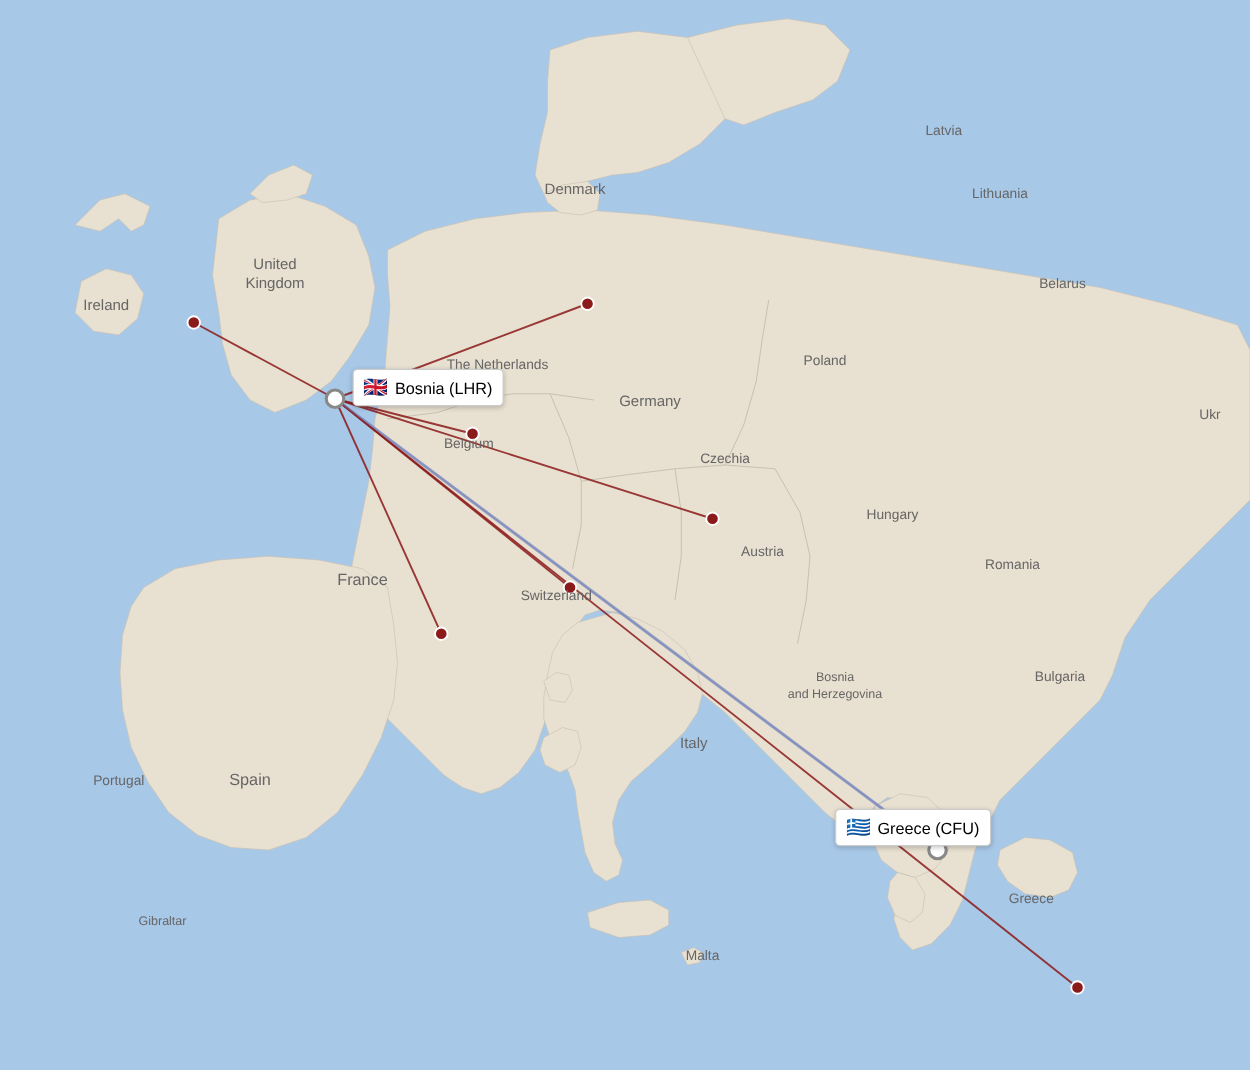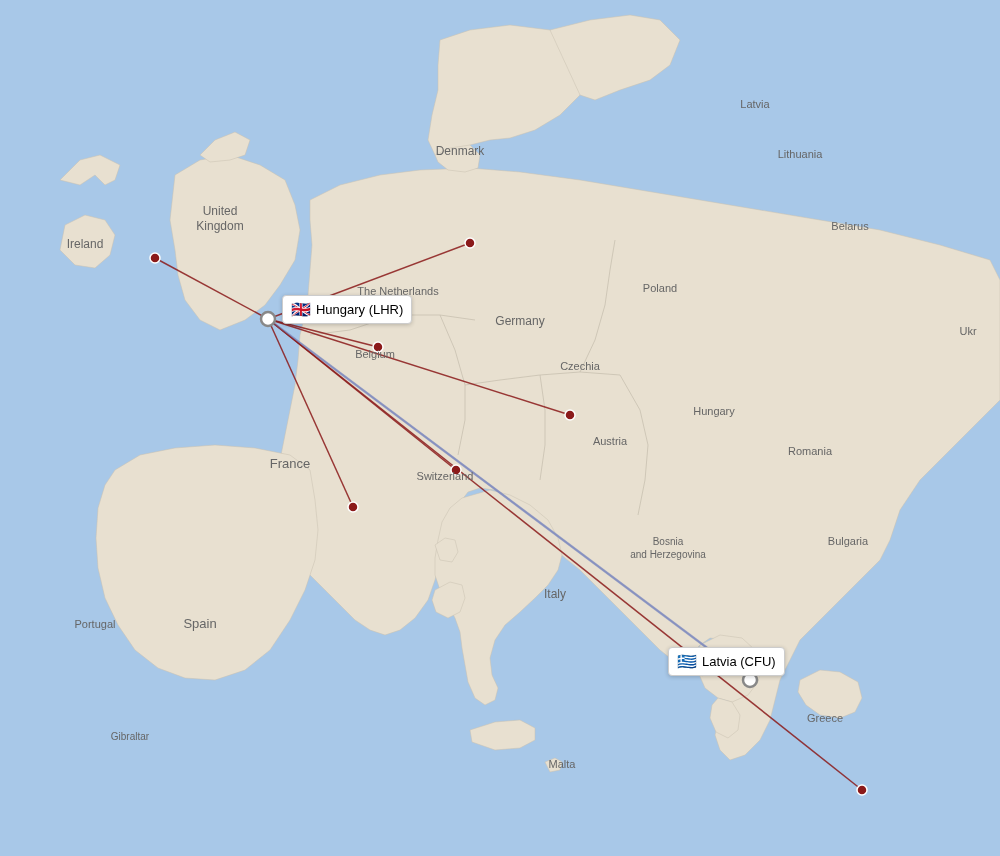--- a/index.html
+++ b/index.html
@@ -152,20 +152,20 @@
     <text x="810" y="455" text-anchor="middle" font-size="11" fill="#666" font-family="Arial">Romania</text>
     <text x="714" y="415" text-anchor="middle" font-size="11" fill="#666" font-family="Arial">Hungary</text>
     <text x="668" y="545" text-anchor="middle" font-size="10" fill="#666" font-family="Arial">Bosnia</text>
     <text x="668" y="558" text-anchor="middle" font-size="10" fill="#666" font-family="Arial">and Herzegovina</text>
     <text x="848" y="545" text-anchor="middle" font-size="11" fill="#666" font-family="Arial">Bulgaria</text>
     <text x="825" y="722" text-anchor="middle" font-size="11" fill="#666" font-family="Arial">Greece</text>
   </svg>
 
   <div class="label-box" style="left: 282px; top: 295px;">
     <span style="font-size:16px;">🇬🇧</span>
-    <span>Hungary (LHR)</span>
+    <span>Bosnia (LHR)</span>
   </div>
 
   <div class="label-box" style="left: 668px; top: 647px;">
     <span style="font-size:16px;">🇬🇷</span>
-    <span>Latvia (CFU)</span>
+    <span>Greece (CFU)</span>
   </div>
 </div>
 
 </body></html>

